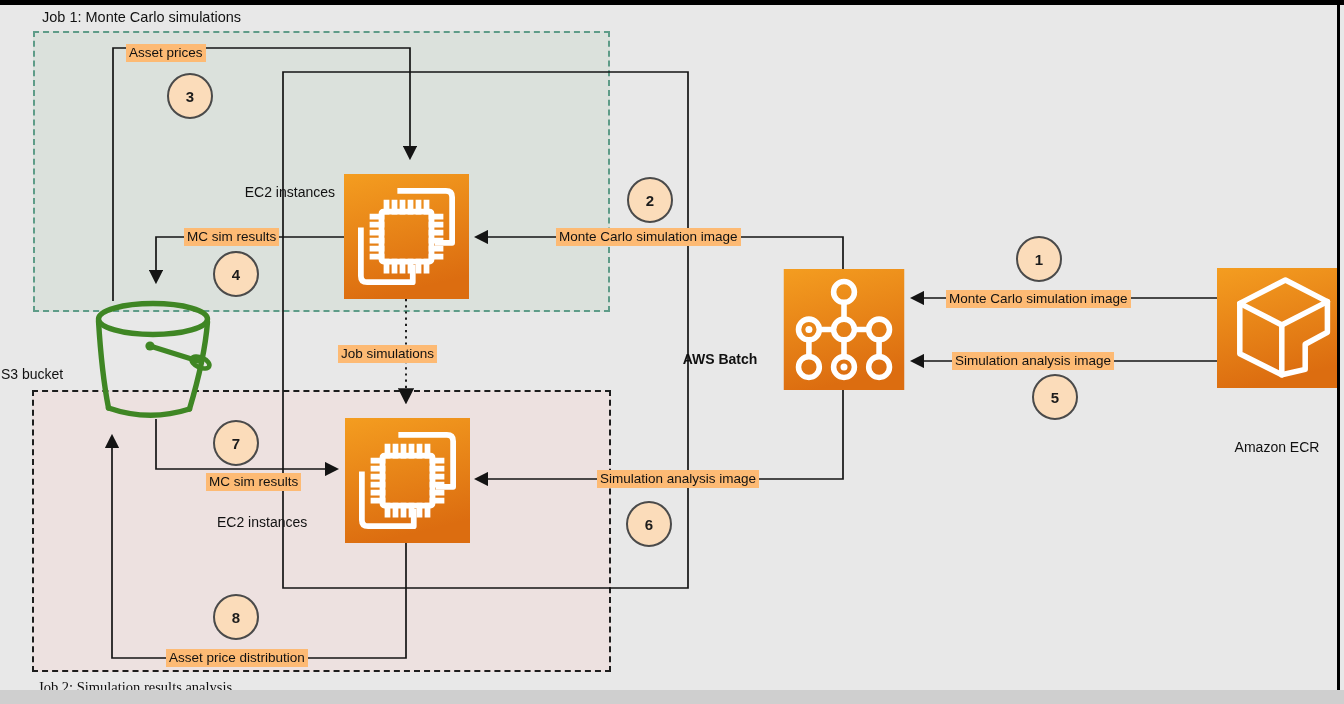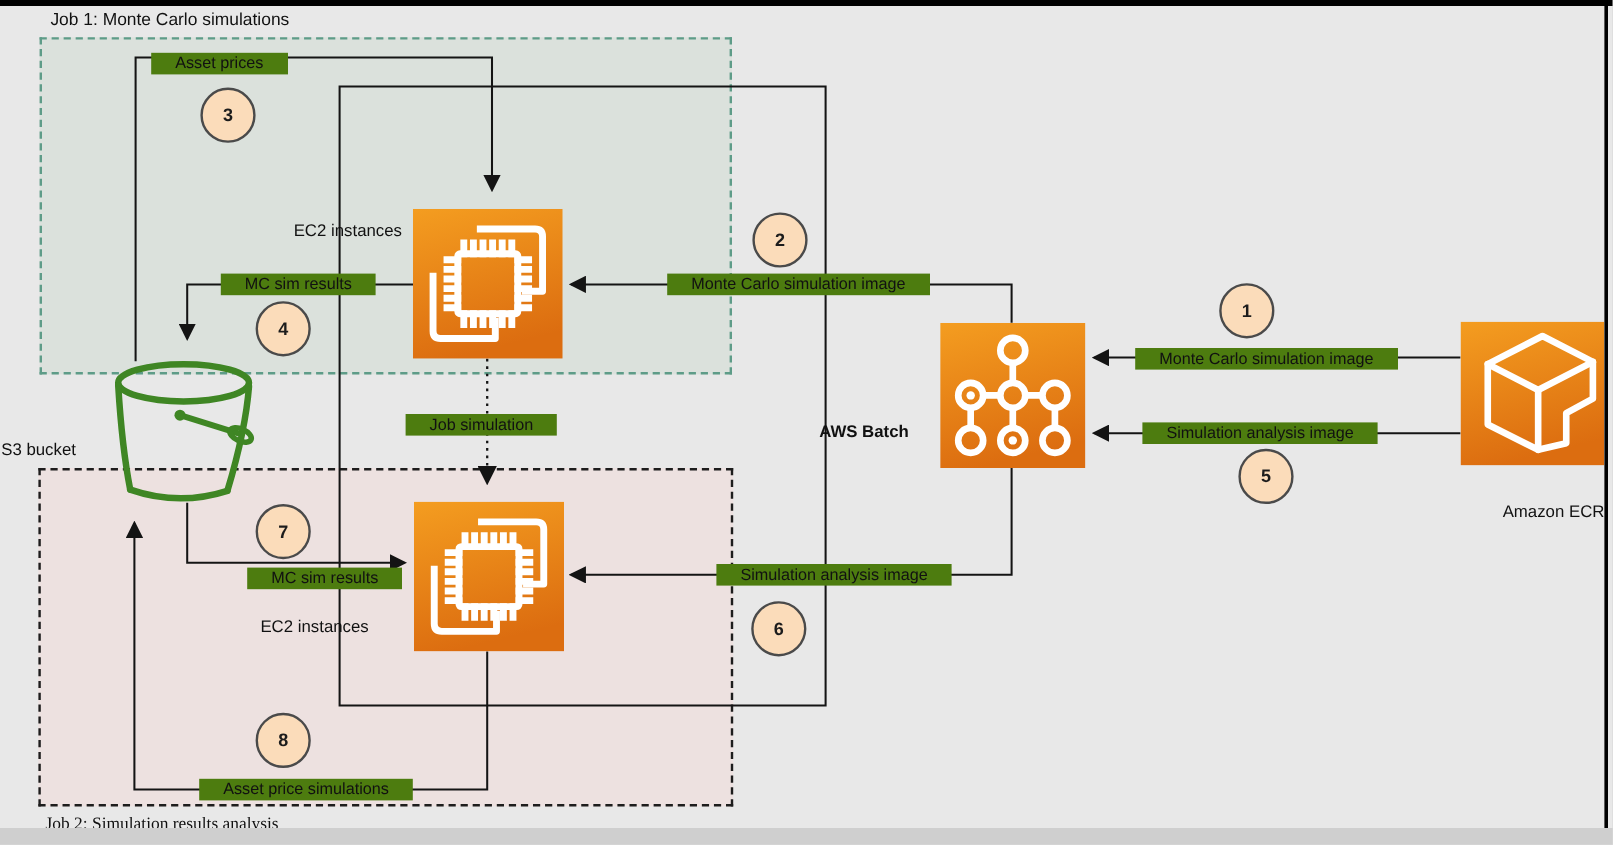--- a/index.html
+++ b/index.html
@@ -9,21 +9,21 @@
     font-family:"Liberation Sans",sans-serif;
     color:#111;
   }
   .bar{position:absolute;background:#000;}
   .group-box{position:absolute;box-sizing:border-box;}
   .job1-box{background:#dbe1dc;border:2px dashed #5e9c88;}
   .job2-box{background:#ede1e0;border:2px dashed #1d1d1d;}
   .group-title{position:absolute;font-size:14.5px;white-space:nowrap;}
   .node-label{position:absolute;font-size:14px;white-space:nowrap;}
   .edge-label{
-    position:absolute;background:#4d7c0f;padding:0 20px;
+    position:absolute;background:#fdba74;padding:0 3px;
     font-size:13.5px;line-height:18px;white-space:nowrap;
   }
   .step-circle{
     position:absolute;width:46px;height:46px;border-radius:50%;
     background:#fbdcba;border:2px solid #4a4a4a;box-sizing:border-box;
     display:flex;align-items:center;justify-content:center;
     font-size:15px;font-weight:bold;color:#1c1c1c;
   }
   .aws-icon{position:absolute;}
   svg{display:block;}
@@ -128,31 +128,31 @@
       <use href="#ecrglyph"></use>
     </svg>
 
   <div class="group-title" style="left:42px;top:9px;">Job 1: Monte Carlo simulations</div>
   <div class="group-title" style="left:38px;top:679px;font-family:Liberation Serif, serif;">Job 2: Simulation results analysis</div>
 
   <div class="node-label" style="left:1px;top:366px;">S3 bucket</div>
   <div class="node-label" style="left:204px;top:184px;width:131px;text-align:right;">EC2 instances</div>
   <div class="node-label" style="left:217px;top:514px;">EC2 instances</div>
   <div class="node-label" style="left:660px;top:351px;width:120px;text-align:center;font-weight:bold;">AWS Batch</div>
-  <div class="node-label" style="left:1217px;top:418px;width:120px;text-align:right;">Amazon ECR</div>
+  <div class="node-label" style="left:1217px;top:439px;width:120px;text-align:center;">Amazon ECR</div>
 
   <div class="edge-label" style="left:126px;top:44px;">Asset prices</div>
   <div class="edge-label" style="left:184px;top:228px;">MC sim results</div>
   <div class="edge-label" style="left:556px;top:228px;">Monte Carlo simulation image</div>
   <div class="edge-label" style="left:946px;top:290px;">Monte Carlo simulation image</div>
   <div class="edge-label" style="left:952px;top:352px;">Simulation analysis image</div>
   <div class="edge-label" style="left:597px;top:470px;">Simulation analysis image</div>
   <div class="edge-label" style="left:206px;top:473px;">MC sim results</div>
-  <div class="edge-label" style="left:166px;top:649px;">Asset price simulations</div>
-  <div class="edge-label" style="left:338px;top:345px;">Job simulation</div>
+  <div class="edge-label" style="left:166px;top:649px;">Asset price distribution</div>
+  <div class="edge-label" style="left:338px;top:345px;">Job simulations</div>
 
   <div class="step-circle" style="left:1016px;top:236px;">1</div>
   <div class="step-circle" style="left:627px;top:177px;">2</div>
   <div class="step-circle" style="left:167px;top:73px;">3</div>
   <div class="step-circle" style="left:213px;top:251px;">4</div>
   <div class="step-circle" style="left:1032px;top:374px;">5</div>
   <div class="step-circle" style="left:626px;top:501px;">6</div>
   <div class="step-circle" style="left:213px;top:420px;">7</div>
   <div class="step-circle" style="left:213px;top:594px;">8</div>
 

